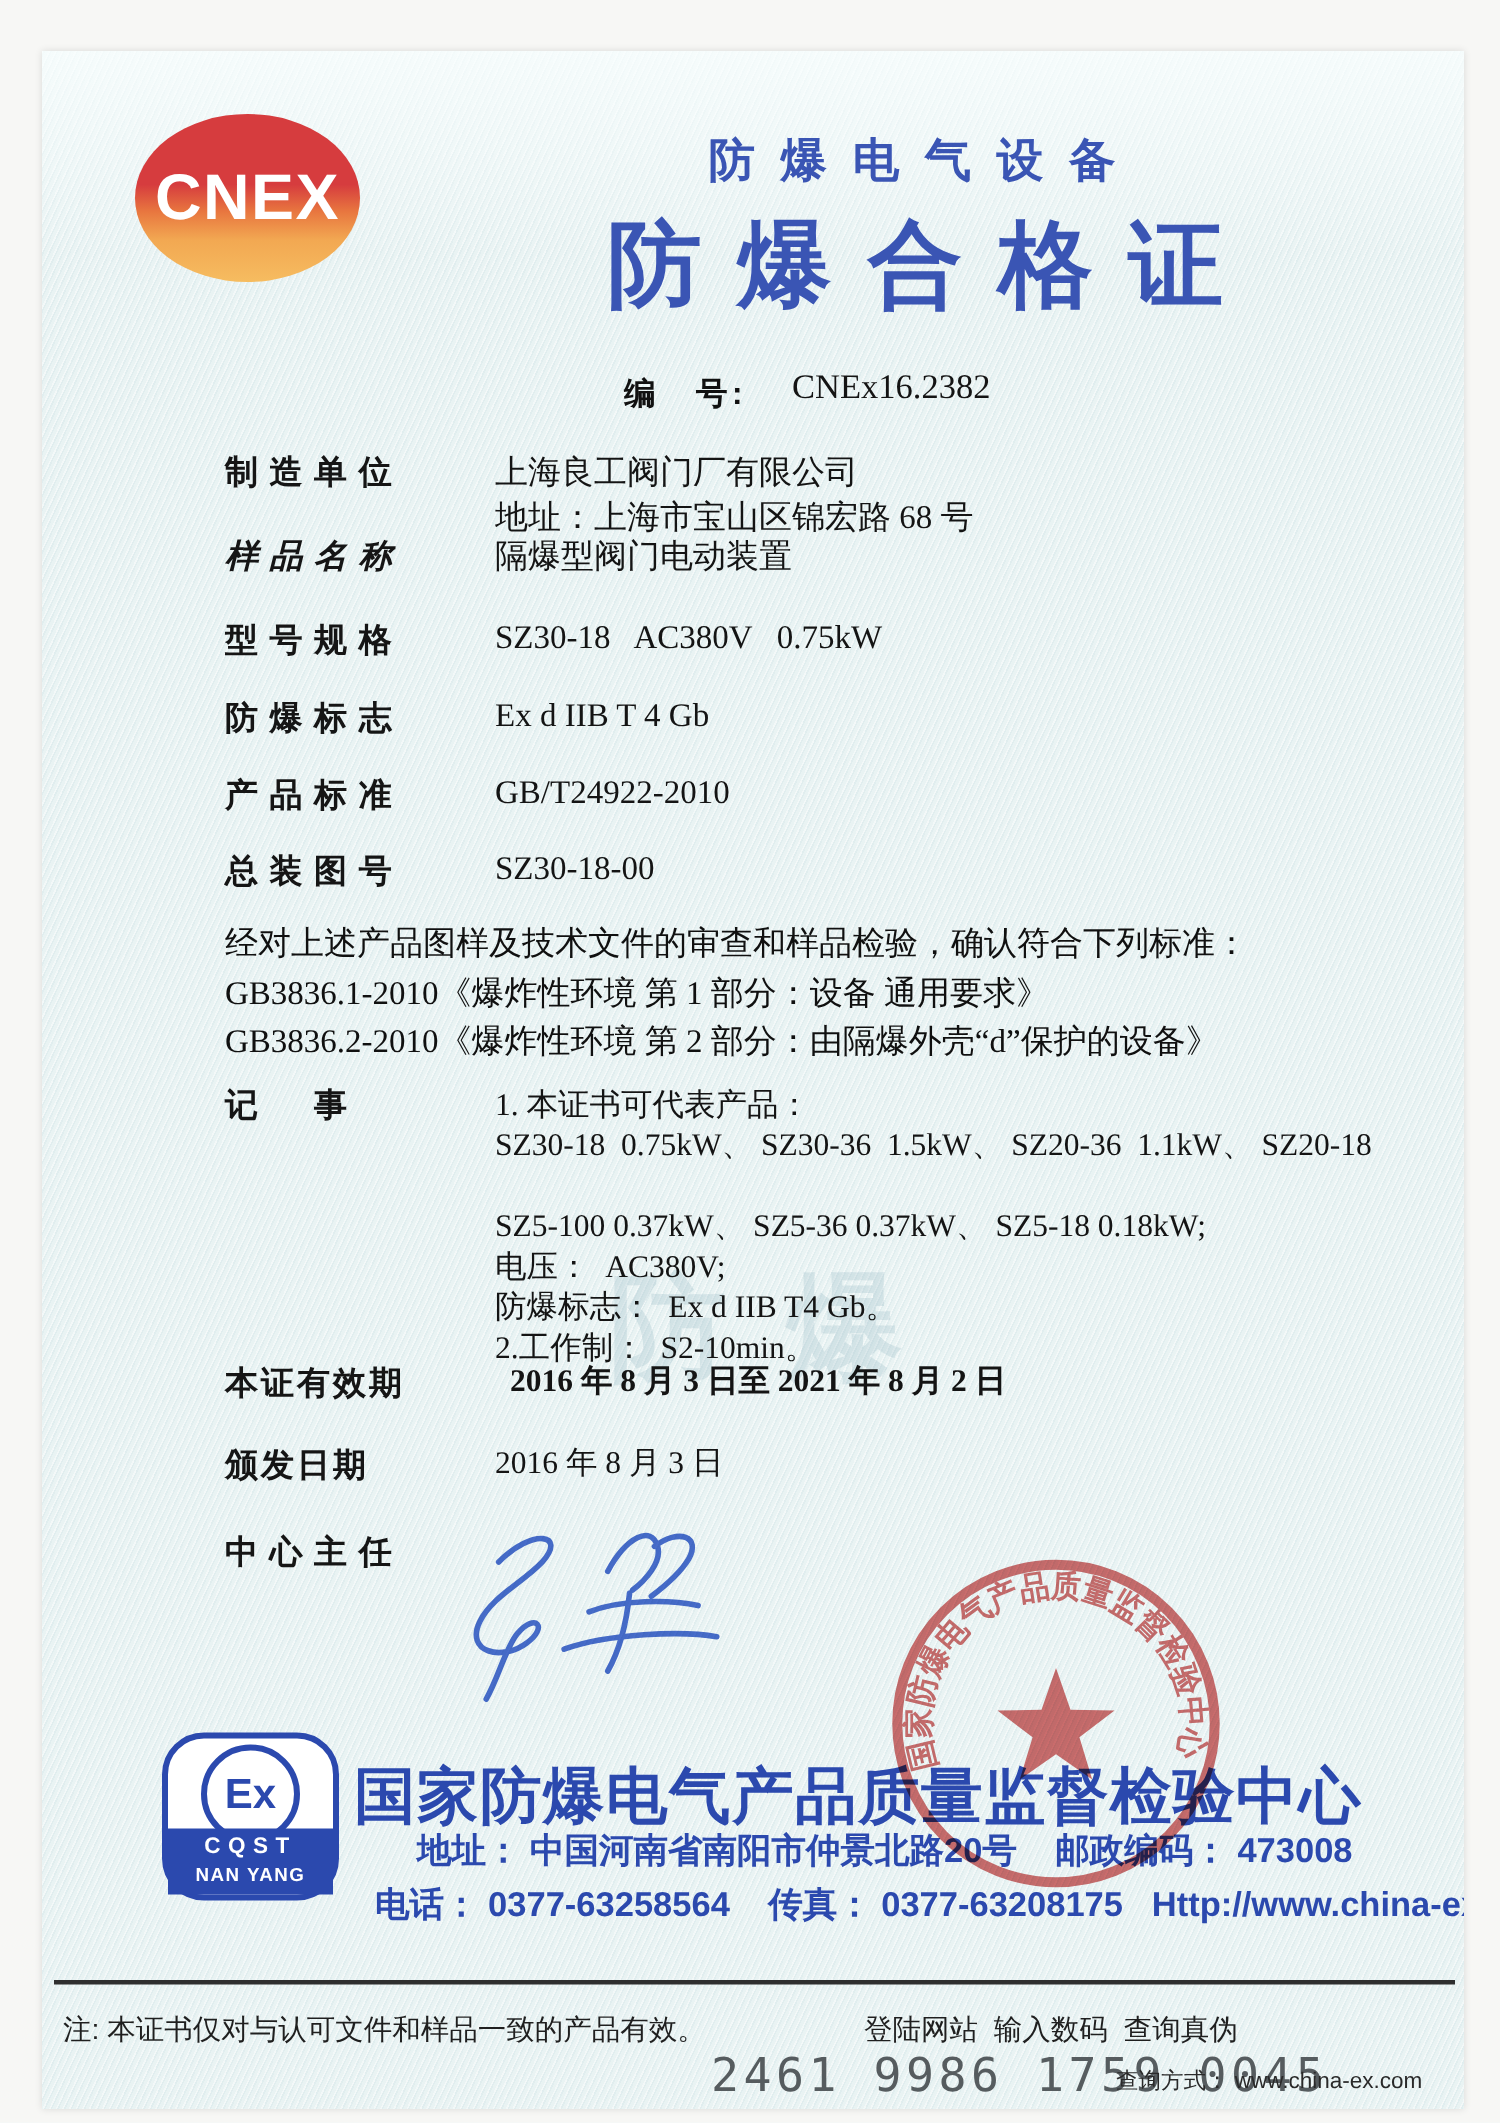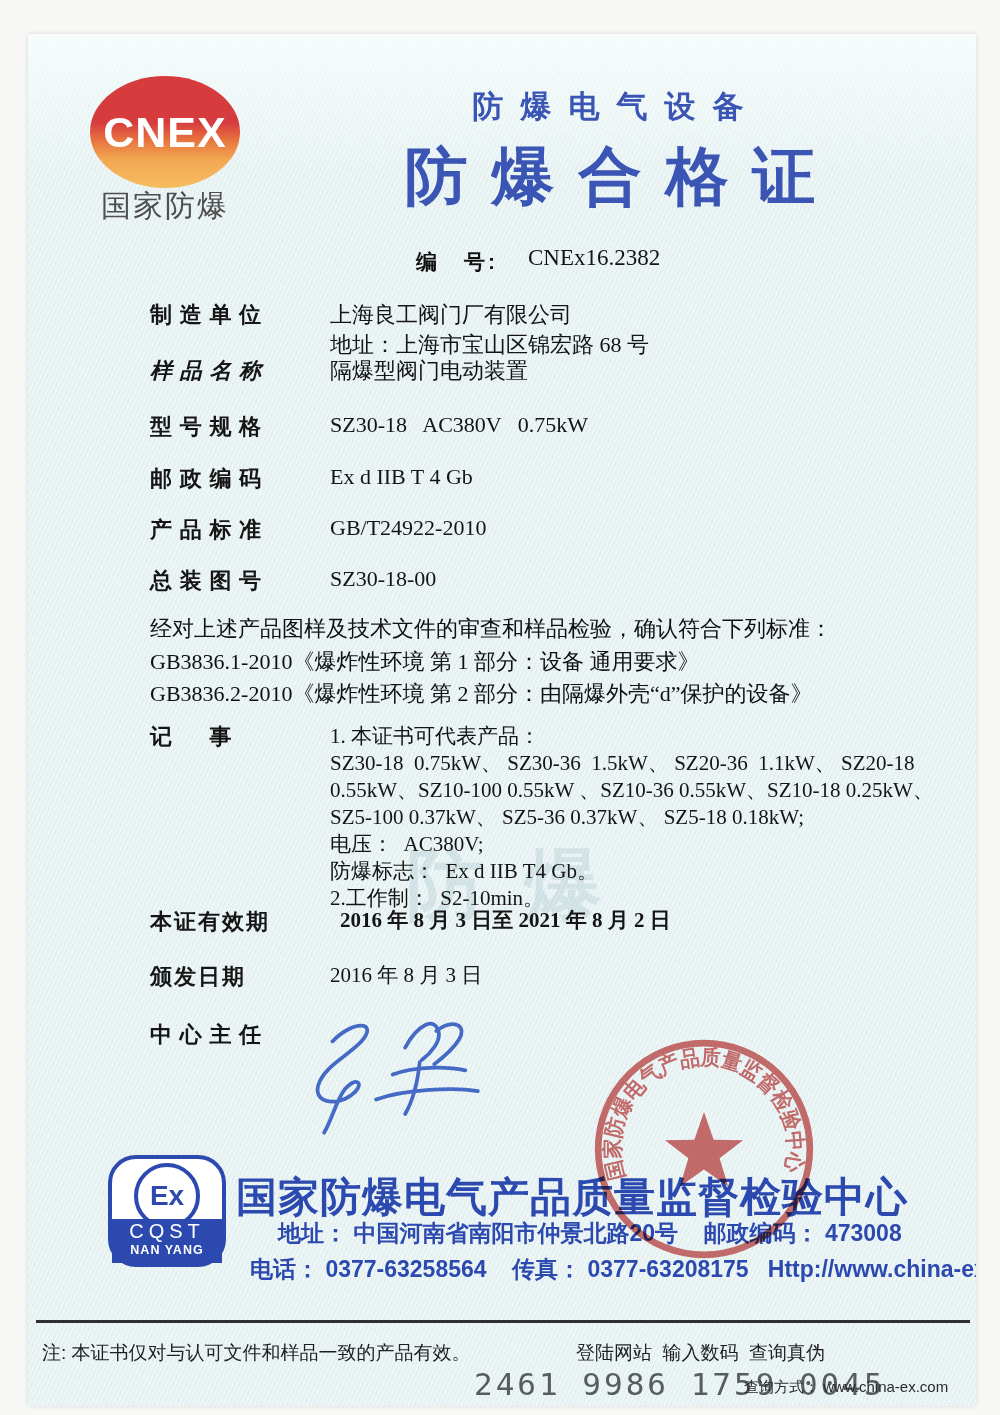--- a/index.html
+++ b/index.html
@@ -38,77 +38,75 @@
   .stmt{font-size:22px;color:#101010;white-space:pre;}
   .stmt-serif{font-family:"Liberation Serif",serif;font-size:22px;color:#101010;white-space:pre;}
   .note-line{font-family:"Liberation Serif",serif;font-size:21px;color:#141414;white-space:pre;}
   
   .watermark{font-size:78px;font-weight:bold;color:rgba(145,180,190,.25);letter-spacing:40px;}
   
   .cqst-box{width:118px;height:112px;border:4px solid #2b49ae;background:#fff;box-sizing:border-box;}
   .cqst-circle{position:absolute;left:50%;transform:translateX(-50%);top:4px;width:58px;height:58px;border:4px solid #2b49ae;border-radius:50%;display:flex;align-items:center;justify-content:center;}
   .cqst-ex{color:#2b49ae;font-weight:bold;font-size:28px;}
   .cqst-band{position:absolute;left:0;right:0;bottom:0;height:44px;background:#2b49ae;text-align:center;}
-  .cqst-cqst{color:#fff;font-size:20px;letter-spacing:5px;font-weight:normal;display:block;line-height:24px;text-align:center;}
+  .cqst-cqst{color:#fff;font-size:15px;letter-spacing:5px;font-weight:bold;display:block;line-height:24px;text-align:center;}
   .cqst-ny{color:#fff;font-size:12.5px;letter-spacing:1px;font-weight:bold;display:block;line-height:15px;}
   .org-name{font-family:"Liberation Serif",serif;font-size:41px;font-weight:bold;color:#2b49ae;letter-spacing:1px;white-space:pre;}
   .footer-line{font-size:23px;font-weight:bold;color:#2b49ae;white-space:pre;}
   
   .rule{background:#2f2f2f;height:3px;}
   .bottom-note{font-size:19px;color:#1f1f1f;white-space:pre;}
   .code-digits{font-family:"DejaVu Sans Mono",monospace;font-size:31px;letter-spacing:3px;color:#565c5f;}
   .query{font-size:15px;color:#2a2a2a;white-space:pre;}
   .stamp-svg{opacity:.82;mix-blend-mode:multiply;}
   .sig-svg{mix-blend-mode:multiply;}
 </style>
 </head>
 <body>
 
 <div class="paper">
 
   <div class="abs cnex-ellipse" style="left:62px;top:42px;">
     <span class="cnex-text">CNEX</span>
   </div>
-  <div class="abs cnex-caption" style="left:52px;top:152px;">国家防爆</div>
 
   <div class="abs title-large" style="left:292px;top:100px;">防爆合格证</div>
   <div class="abs title-small" style="left:300px;top:52px;">防爆电气设备</div>
 
   <span class="abs no-lbl" style="left:388px;top:214px;">编　号:</span>
   <span class="abs no-val" style="left:500px;top:211px;">CNEx16.2382</span>
 
   <span class="abs lbl" style="left:122px;top:266px;">制造单位</span>
   <span class="abs val" style="left:302px;top:266px;">上海良工阀门厂有限公司</span>
   <span class="abs val" style="left:302px;top:296px;">地址：上海市宝山区锦宏路 68 号</span>
 
   <span class="abs lbl" style="left:122px;top:322px;font-style:italic;">样品名称</span>
   <span class="abs val" style="left:302px;top:322px;">隔爆型阀门电动装置</span>
 
   <span class="abs lbl" style="left:122px;top:378px;">型号规格</span>
   <span class="abs val" style="left:302px;top:378px;">SZ30-18   AC380V   0.75kW</span>
 
-  <span class="abs lbl" style="left:122px;top:430px;">邮政编码</span>
+  <span class="abs lbl" style="left:122px;top:430px;">防爆标志</span>
   <span class="abs val" style="left:302px;top:430px;">Ex d IIB T 4 Gb</span>
 
   <span class="abs lbl" style="left:122px;top:481px;">产品标准</span>
   <span class="abs val" style="left:302px;top:481px;">GB/T24922-2010</span>
 
   <span class="abs lbl" style="left:122px;top:532px;">总装图号</span>
   <span class="abs val" style="left:302px;top:532px;">SZ30-18-00</span>
 
   <span class="abs stmt" style="left:122px;top:580px;">经对上述产品图样及技术文件的审查和样品检验，确认符合下列标准：</span>
   <span class="abs stmt-serif" style="left:122px;top:613px;">GB3836.1-2010《爆炸性环境 第 1 部分：设备 通用要求》</span>
   <span class="abs stmt-serif" style="left:122px;top:645px;">GB3836.2-2010《爆炸性环境 第 2 部分：由隔爆外壳“d”保护的设备》</span>
 
   <span class="abs watermark" style="left:378px;top:800px;">防爆</span>
 
   <span class="abs lbl" style="left:122px;top:688px;">记　事</span>
   <span class="abs note-line" style="left:302px;top:688px;">1. 本证书可代表产品：</span>
   <span class="abs note-line" style="left:302px;top:715px;">SZ30-18  0.75kW、 SZ30-36  1.5kW、 SZ20-36  1.1kW、 SZ20-18</span>
-  <span class="abs note-line" style="left:302px;top:742px;">0.55kW、SZ10-100 0.55kW 、SZ10-36 0.55kW、SZ10-18 0.25kW、</span>
   <span class="abs note-line" style="left:302px;top:769px;">SZ5-100 0.37kW、 SZ5-36 0.37kW、 SZ5-18 0.18kW;</span>
   <span class="abs note-line" style="left:302px;top:796px;">电压：  AC380V;</span>
   <span class="abs note-line" style="left:302px;top:823px;">防爆标志：  Ex d IIB T4 Gb。</span>
   <span class="abs note-line" style="left:302px;top:850px;">2.工作制：  S2-10min。</span>
 
   <span class="abs lbl2" style="left:122px;top:873px;">本证有效期</span>
   <span class="abs note-line" style="left:312px;top:872px;font-weight:bold;">2016 年 8 月 3 日至 2021 年 8 月 2 日</span>
 
   <span class="abs lbl2" style="left:122px;top:928px;">颁发日期</span>
   <span class="abs note-line" style="left:302px;top:927px;">2016 年 8 月 3 日</span>

